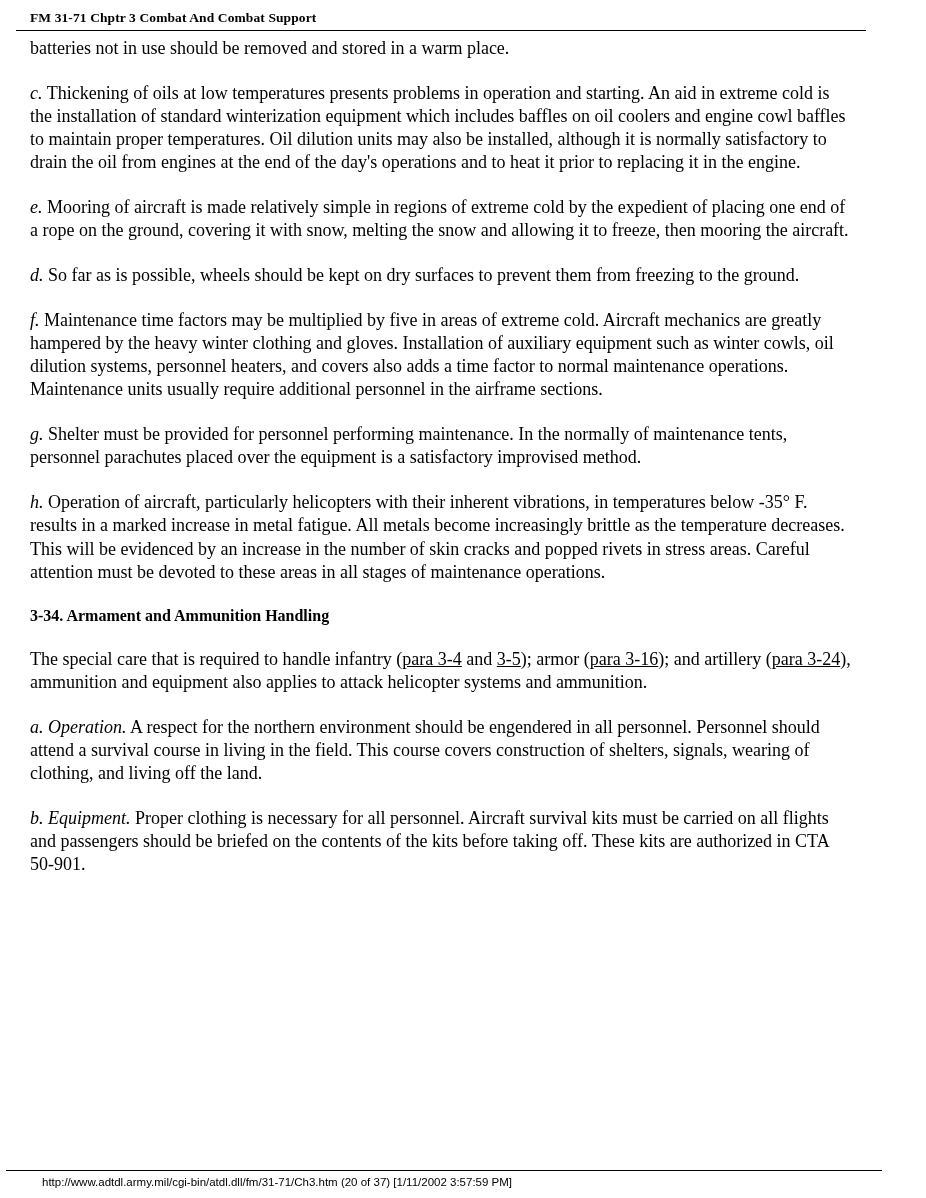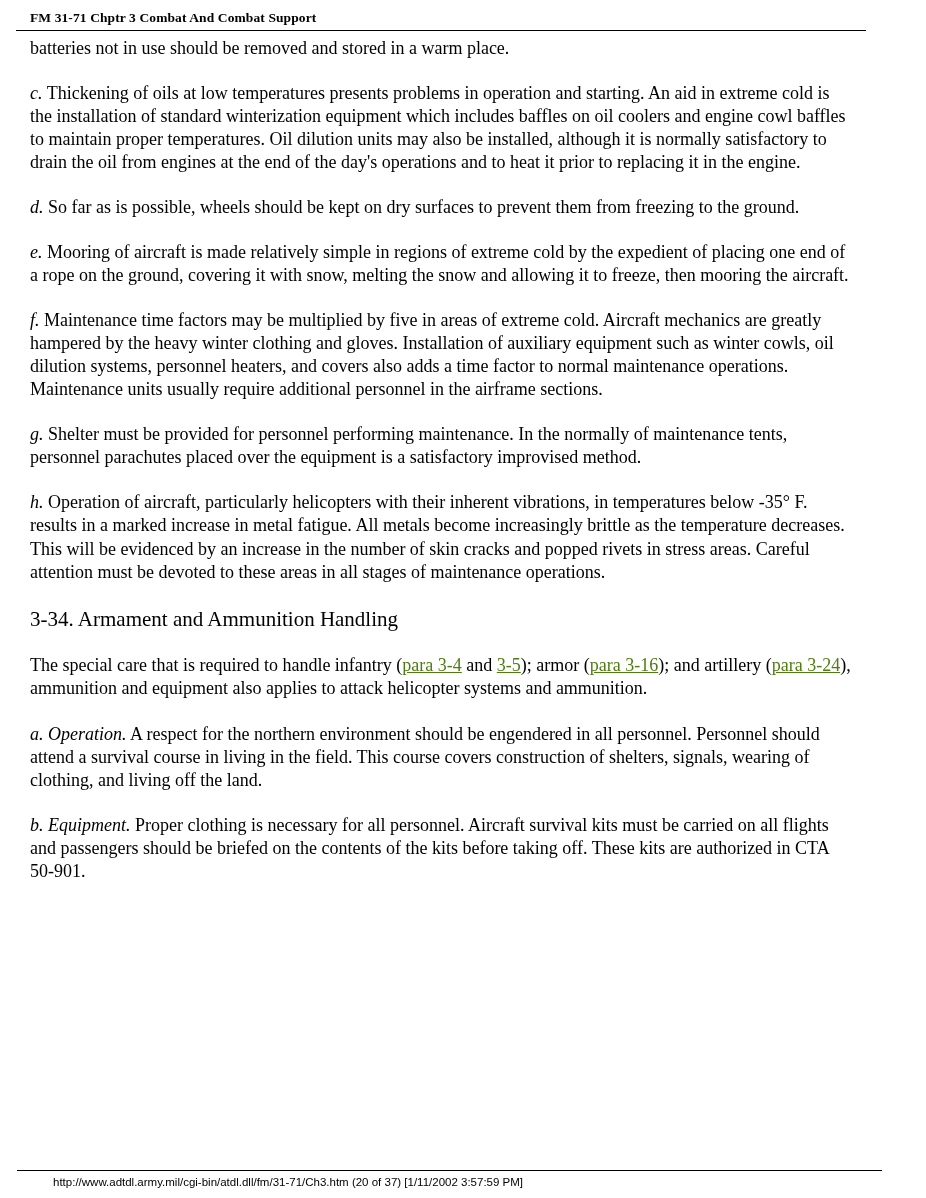--- a/index.html
+++ b/index.html
@@ -43,34 +43,34 @@
   p.para {
     font-size: 18px;
     line-height: 1.28;
     margin: 0 0 22px 0;
     text-align: left;
   }
   p.para:last-child {
     margin-bottom: 8px;
   }
   h2.section {
-    font-size: 21px;
-    font-weight: normal;
+    font-size: 16px;
+    font-weight: bold;
     margin: 0 0 22px 0;
     line-height: 1.28;
   }
   .it {
     font-style: italic;
   }
   a.xref {
-    color: #4d7c0f;
+    color: #000000;
   }
   .footer {
     position: absolute;
-    left: 17px;
+    left: 6px;
     right: 0;
     bottom: 0;
   }
   .footer-rule {
     border: 0;
     border-top: 1px solid #000;
     margin: 0 0 5px 0;
   }
   .footer-text {
     font-family: "Liberation Sans", sans-serif;
@@ -88,23 +88,23 @@
     <div class="header">FM 31-71 Chptr 3 Combat And Combat Support</div>
     <hr class="header-rule">
   </div>
 
   <div class="content">
 
     <p class="para">batteries not in use should be removed and stored in a warm place.</p>
 
     <p class="para"><span class="it">c.</span><span> Thickening of oils at low temperatures presents problems in operation and starting. An aid in extreme cold is the installation of standard winterization equipment which includes baffles on oil coolers and engine cowl baffles to maintain proper temperatures. Oil dilution units may also be installed, although it is normally satisfactory to drain the oil from engines at the end of the day's operations and to heat it prior to replacing it in the engine.</span></p>
 
+    <p class="para"><span class="it">e.</span><span> Mooring of aircraft is made relatively simple in regions of extreme cold by the expedient of placing one end of a rope on the ground, covering it with snow, melting the snow and allowing it to freeze, then mooring the aircraft.</span></p>
+
     <p class="para"><span class="it">d.</span><span> So far as is possible, wheels should be kept on dry surfaces to prevent them from freezing to the ground.</span></p>
-
-    <p class="para"><span class="it">e.</span><span> Mooring of aircraft is made relatively simple in regions of extreme cold by the expedient of placing one end of a rope on the ground, covering it with snow, melting the snow and allowing it to freeze, then mooring the aircraft.</span></p>
 
     <p class="para"><span class="it">f.</span><span> Maintenance time factors may be multiplied by five in areas of extreme cold. Aircraft mechanics are greatly hampered by the heavy winter clothing and gloves. Installation of auxiliary equipment such as winter cowls, oil dilution systems, personnel heaters, and covers also adds a time factor to normal maintenance operations. Maintenance units usually require additional personnel in the airframe sections.</span></p>
 
     <p class="para"><span class="it">g.</span><span> Shelter must be provided for personnel performing maintenance. In the normally of maintenance tents, personnel parachutes placed over the equipment is a satisfactory improvised method.</span></p>
 
     <p class="para"><span class="it">h.</span><span> Operation of aircraft, particularly helicopters with their inherent vibrations, in temperatures below -35° F. results in a marked increase in metal fatigue. All metals become increasingly brittle as the temperature decreases. This will be evidenced by an increase in the number of skin cracks and popped rivets in stress areas. Careful attention must be devoted to these areas in all stages of maintenance operations.</span></p>
 
     <h2 class="section">3-34. Armament and Ammunition Handling</h2>
 
     <p class="para"><span>The special care that is required to handle infantry (</span><a class="xref" href="#">para 3-4</a><span> and </span><a class="xref" href="#">3-5</a><span>); armor (</span><a class="xref" href="#">para 3-16</a><span>); and artillery (</span><a class="xref" href="#">para 3-24</a><span>), ammunition and equipment also applies to attack helicopter systems and ammunition.</span></p>

